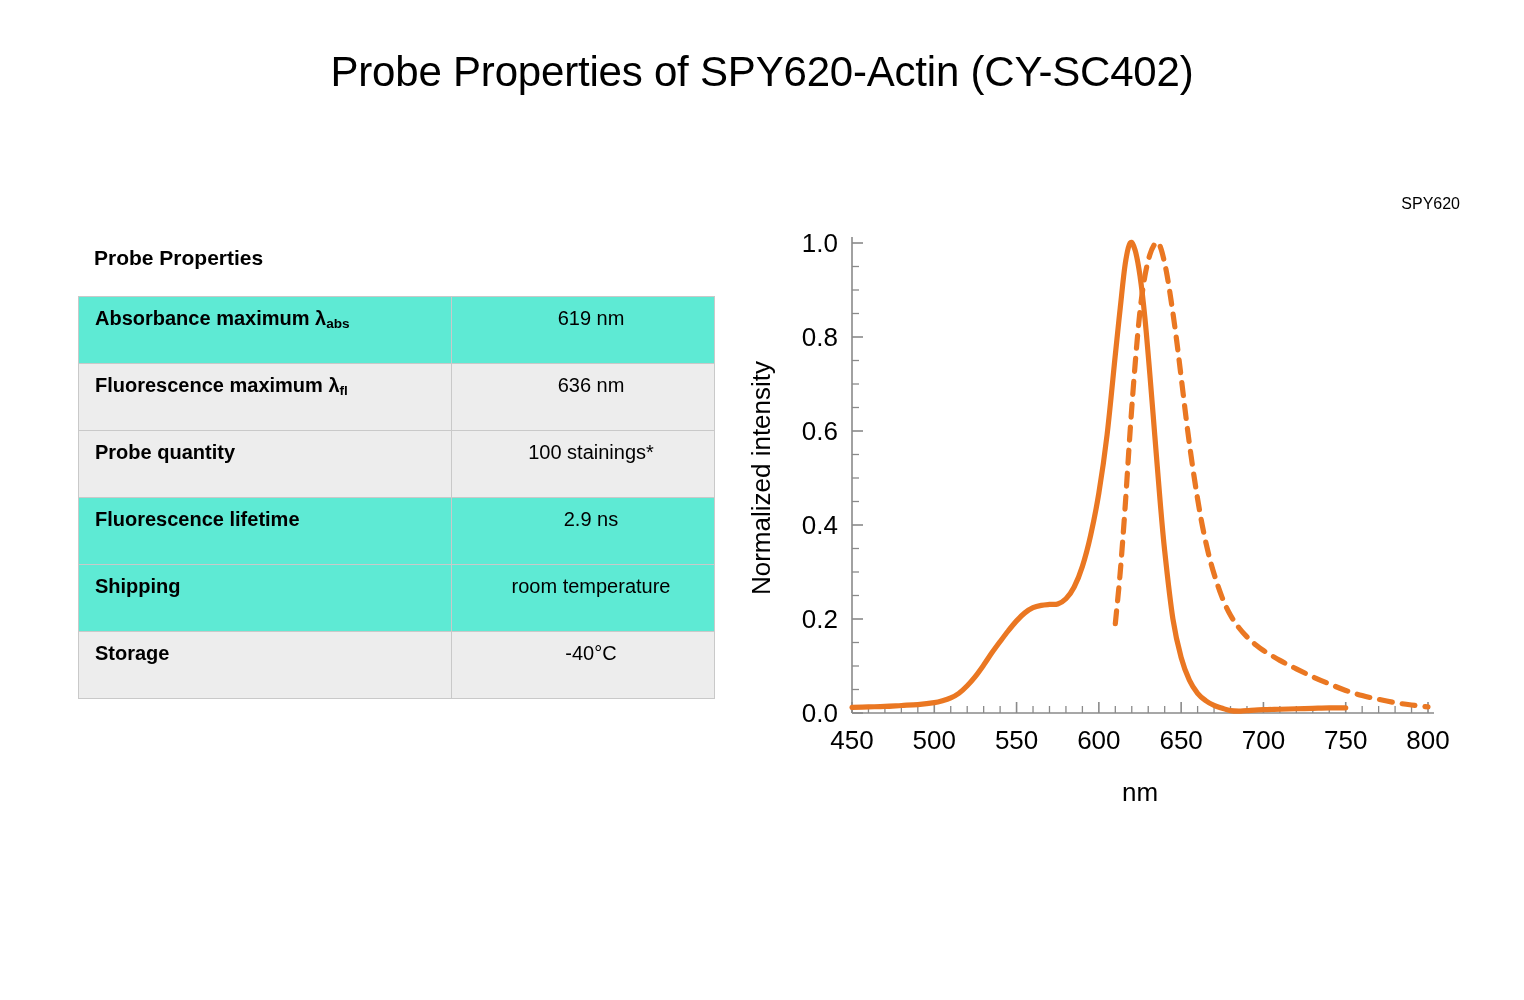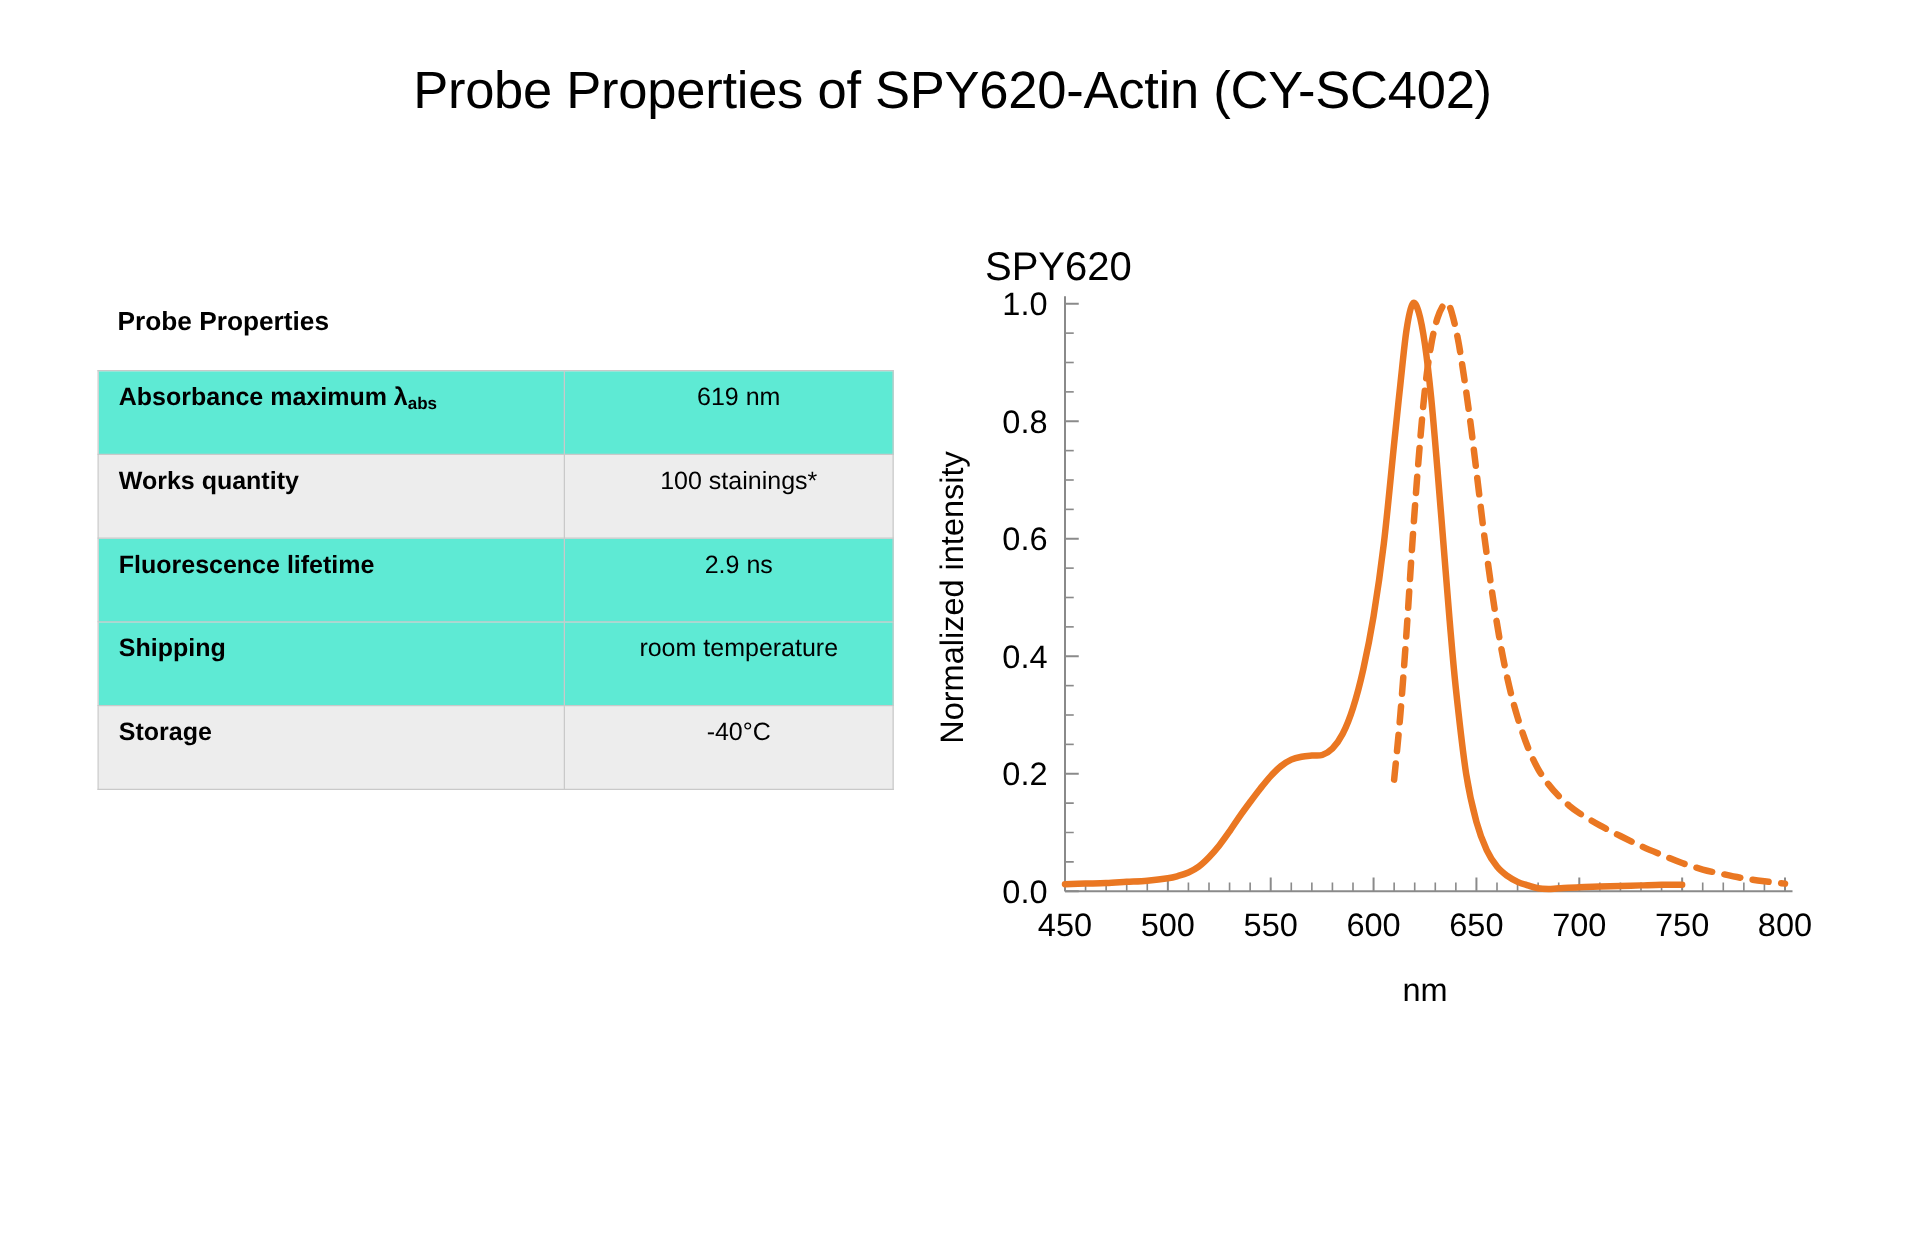--- a/index.html
+++ b/index.html
@@ -80,22 +80,22 @@
     left: 740px;
     top: 195px;
     width: 720px;
     height: 610px;
   }
   #chart-series-label {
     position: absolute;
     left: 0;
     top: 0;
     width: 720px;
-    text-align: left;
-    font-size: 32px;
+    text-align: right;
+    font-size: 16px;
     padding-left: 48px;
     box-sizing: border-box;
     white-space: nowrap;
   }
   #chart-svg { position: absolute; left: 0; top: 0; }
   .axis-line   { stroke: #8a8a8a; stroke-width: 1.6; fill: none; }
   .tick-major  { stroke: #8a8a8a; stroke-width: 1.6; }
   .tick-minor  { stroke: #8a8a8a; stroke-width: 1.3; }
   .tick-text   { font-family: "Liberation Sans", sans-serif; font-size: 26px; fill: #000; }
   .axis-title  { font-family: "Liberation Sans", sans-serif; font-size: 26px; fill: #000; }
@@ -109,21 +109,25 @@
 <div id="left-panel">
   <div id="properties-heading">Probe Properties</div>
 
   <table id="properties-table">
     <tbody id="properties-tbody">
         <tr class="row-odd">
           <td class="prop-label">Absorbance maximum λ<span class="lam-sub">abs</span></td>
           <td class="prop-value">619 nm</td>
         </tr>
         <tr class="row-even">
-          <td class="prop-label">Works quantity</td>
+          <td class="prop-label">Fluorescence maximum λ<span class="lam-sub">fl</span></td>
+          <td class="prop-value">636 nm</td>
+        </tr>
+        <tr class="row-even">
+          <td class="prop-label">Probe quantity</td>
           <td class="prop-value">100 stainings*</td>
         </tr>
         <tr class="row-odd">
           <td class="prop-label">Fluorescence lifetime</td>
           <td class="prop-value">2.9 ns</td>
         </tr>
         <tr class="row-odd">
           <td class="prop-label">Shipping</td>
           <td class="prop-value">room temperature</td>
         </tr>

